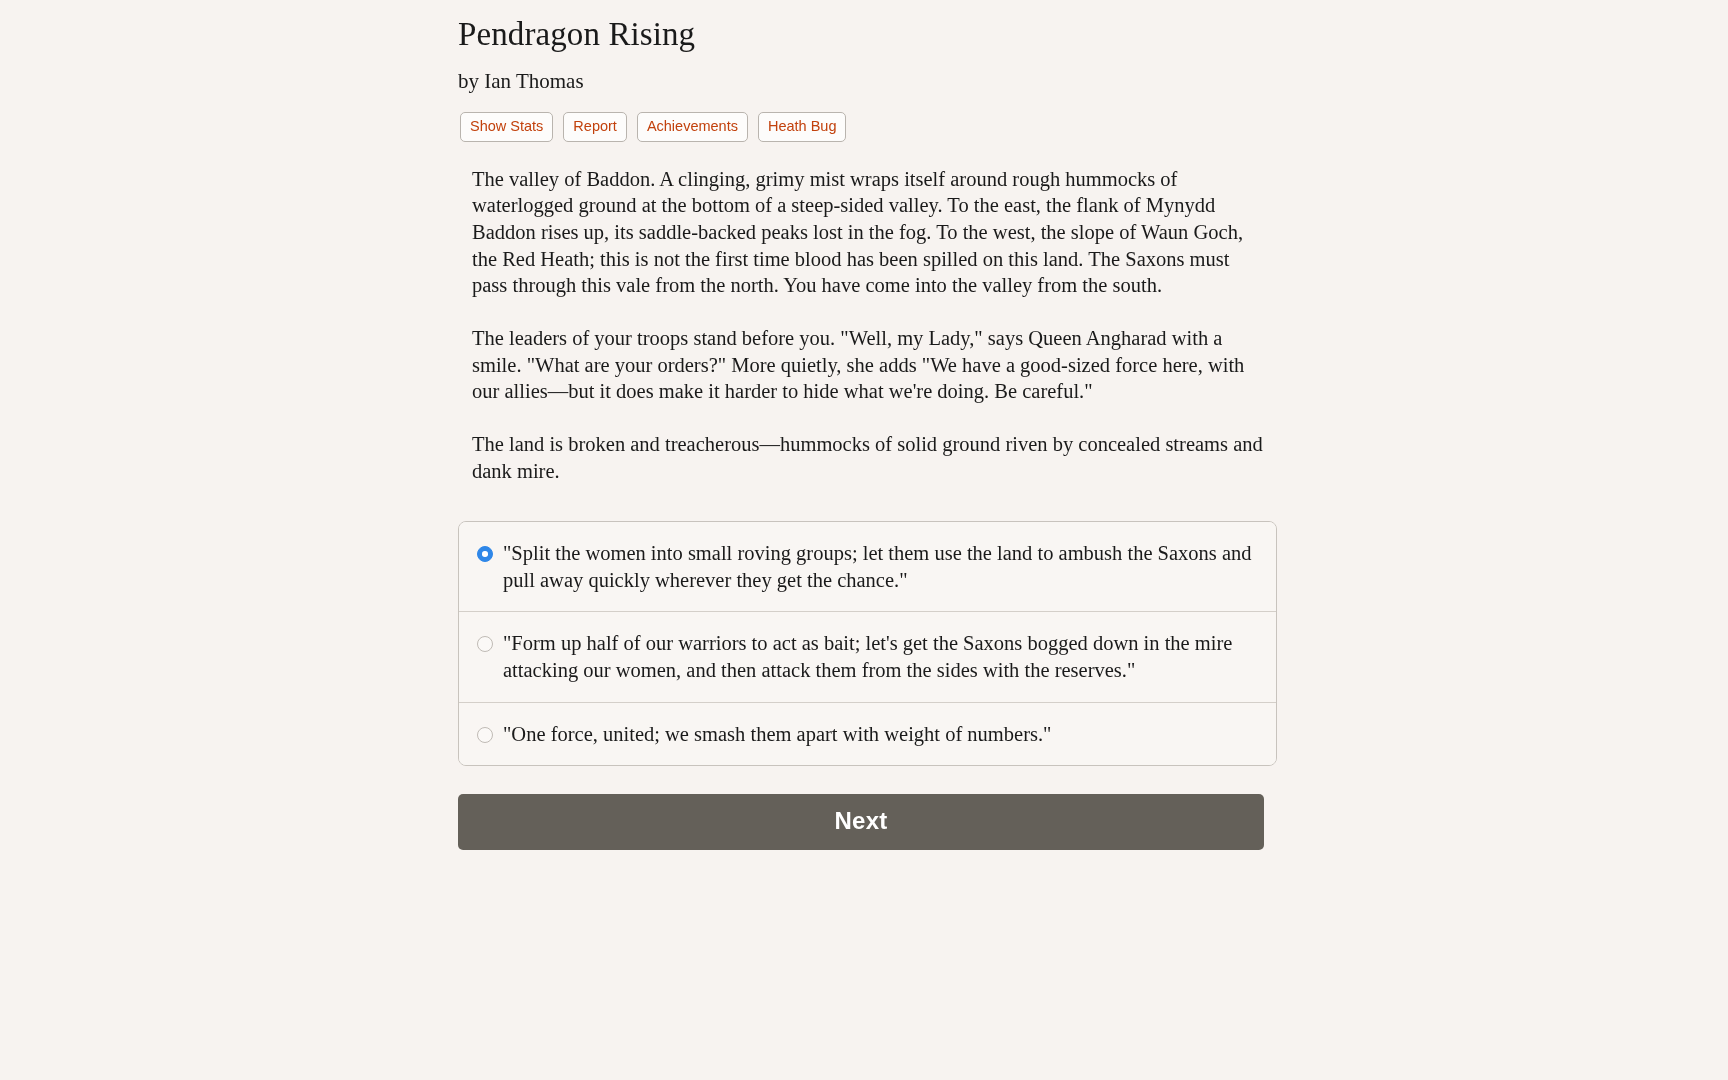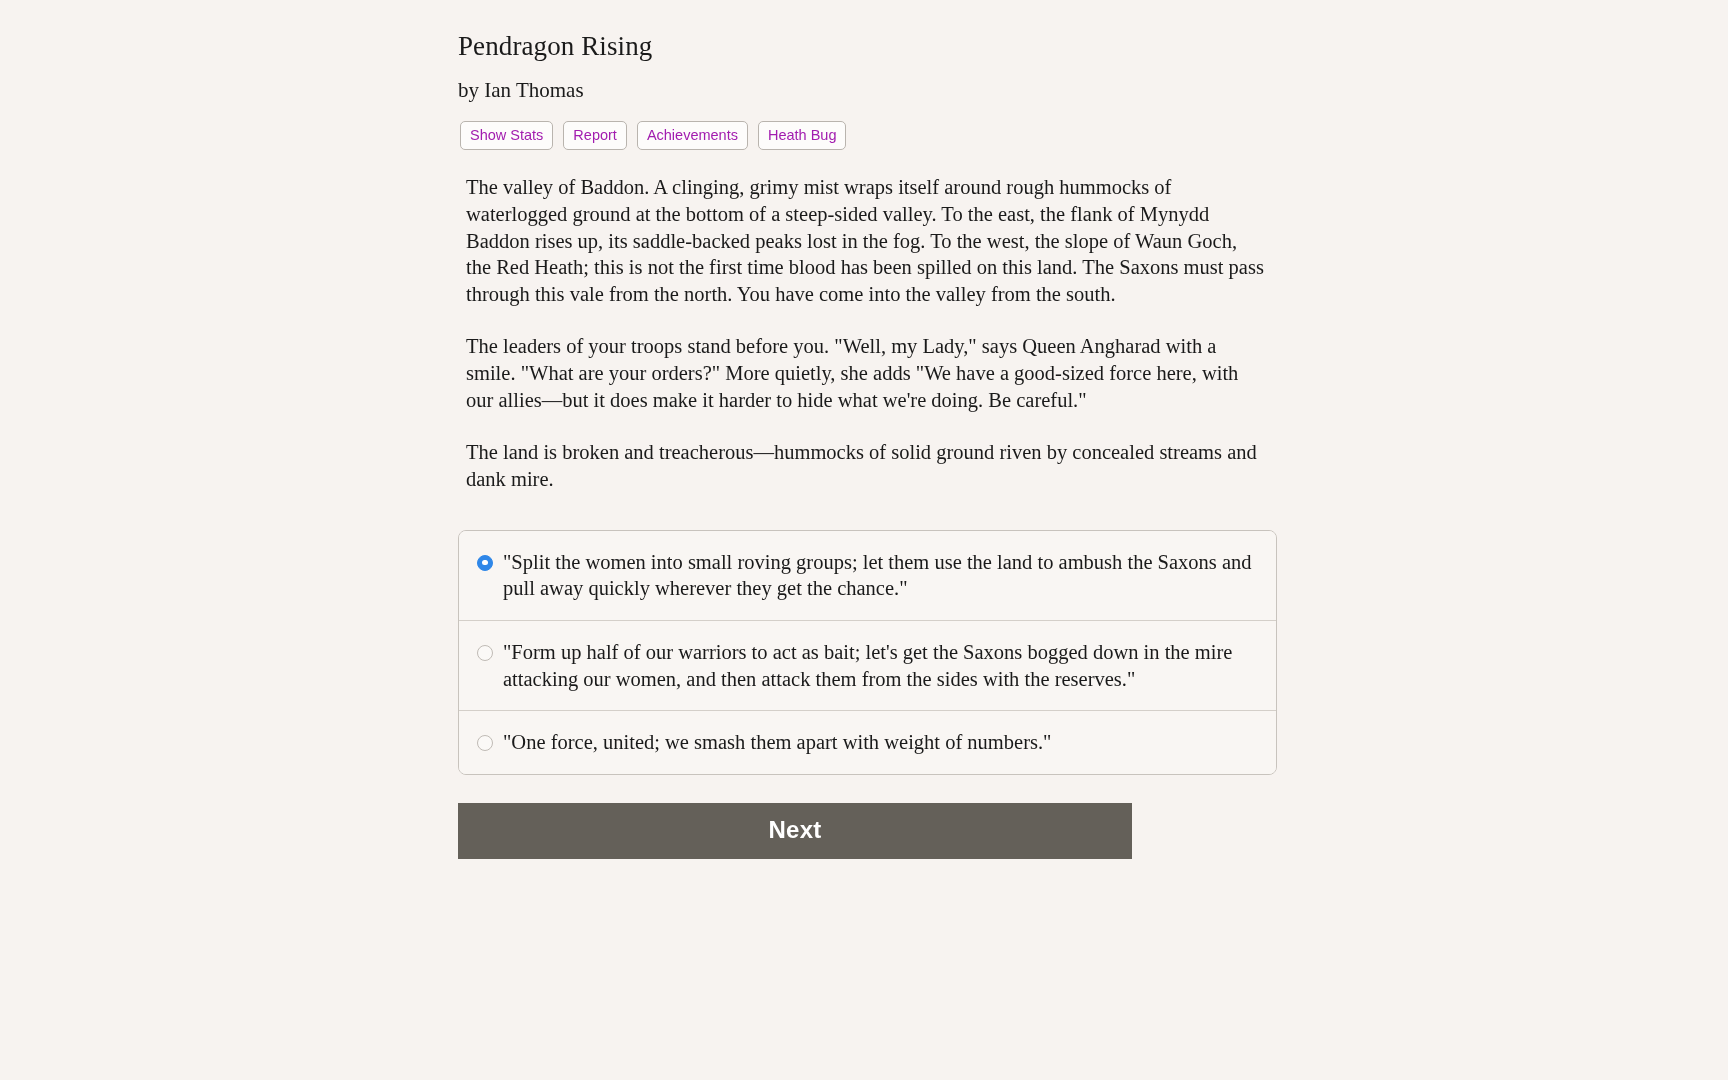--- a/index.html
+++ b/index.html
@@ -26,26 +26,26 @@
   }
 
   .frame {
     width: 820px;
     margin: 0 0 0 458px;
   }
 
   
   .game-title {
     font-family: "Liberation Serif", serif;
-    font-size: 27px;
+    font-size: 33px;
     font-weight: 400;
     letter-spacing: 0.1px;
     line-height: 1.25;
     color: #1a1a1a;
-    margin: 16px 0 14px 0;
+    margin: 0 0 14px 0;
   }
   .game-author {
     font-family: "Liberation Serif", serif;
     font-size: 21px;
     font-weight: 400;
     color: #1a1a1a;
     margin: 12px 0 18px 0;
   }
 
   
@@ -53,31 +53,31 @@
     display: flex;
     align-items: center;
     gap: 10px;
     margin: 0 0 24px 2px;
   }
   .tool-btn {
     font-family: "Liberation Sans", sans-serif;
     font-size: 14.5px;
     font-weight: 400;
     line-height: 1;
-    color: #a21caf;
+    color: #c2410c;
     background: #fdfcfb;
     border: 1px solid #b9b4ae;
     border-radius: 5px;
     padding: 6px 9px 7px 9px;
     cursor: pointer;
     white-space: nowrap;
   }
 
   
-  .story { margin: 8px; }
+  .story { margin: 14px; }
   .story p {
     font-family: "Liberation Serif", serif;
     font-size: 20.5px;
     line-height: 1.30;
     color: #1a1a1a;
     margin: 0 0 26px 0;
     max-width: 800px;
   }
   .story p:last-child { margin-bottom: 0; }
 
@@ -131,27 +131,27 @@
     font-family: "Liberation Serif", serif;
     font-size: 20.5px;
     line-height: 1.30;
     color: #1a1a1a;
     flex: 1 1 auto;
   }
 
   
   .next-btn {
     display: block;
-    width: 674px;
+    width: 806px;
     margin: 28px 0 0 0;
     padding: 13px 0 15px 0;
     background: #646059;
     color: #ffffff;
     border: none;
-    border-radius: 0;
+    border-radius: 5px;
     font-family: "Liberation Sans", sans-serif;
     font-size: 24px;
     font-weight: bold;
     letter-spacing: 0.2px;
     text-align: center;
     cursor: pointer;
   }
 </style>
 </head>
 <body>

